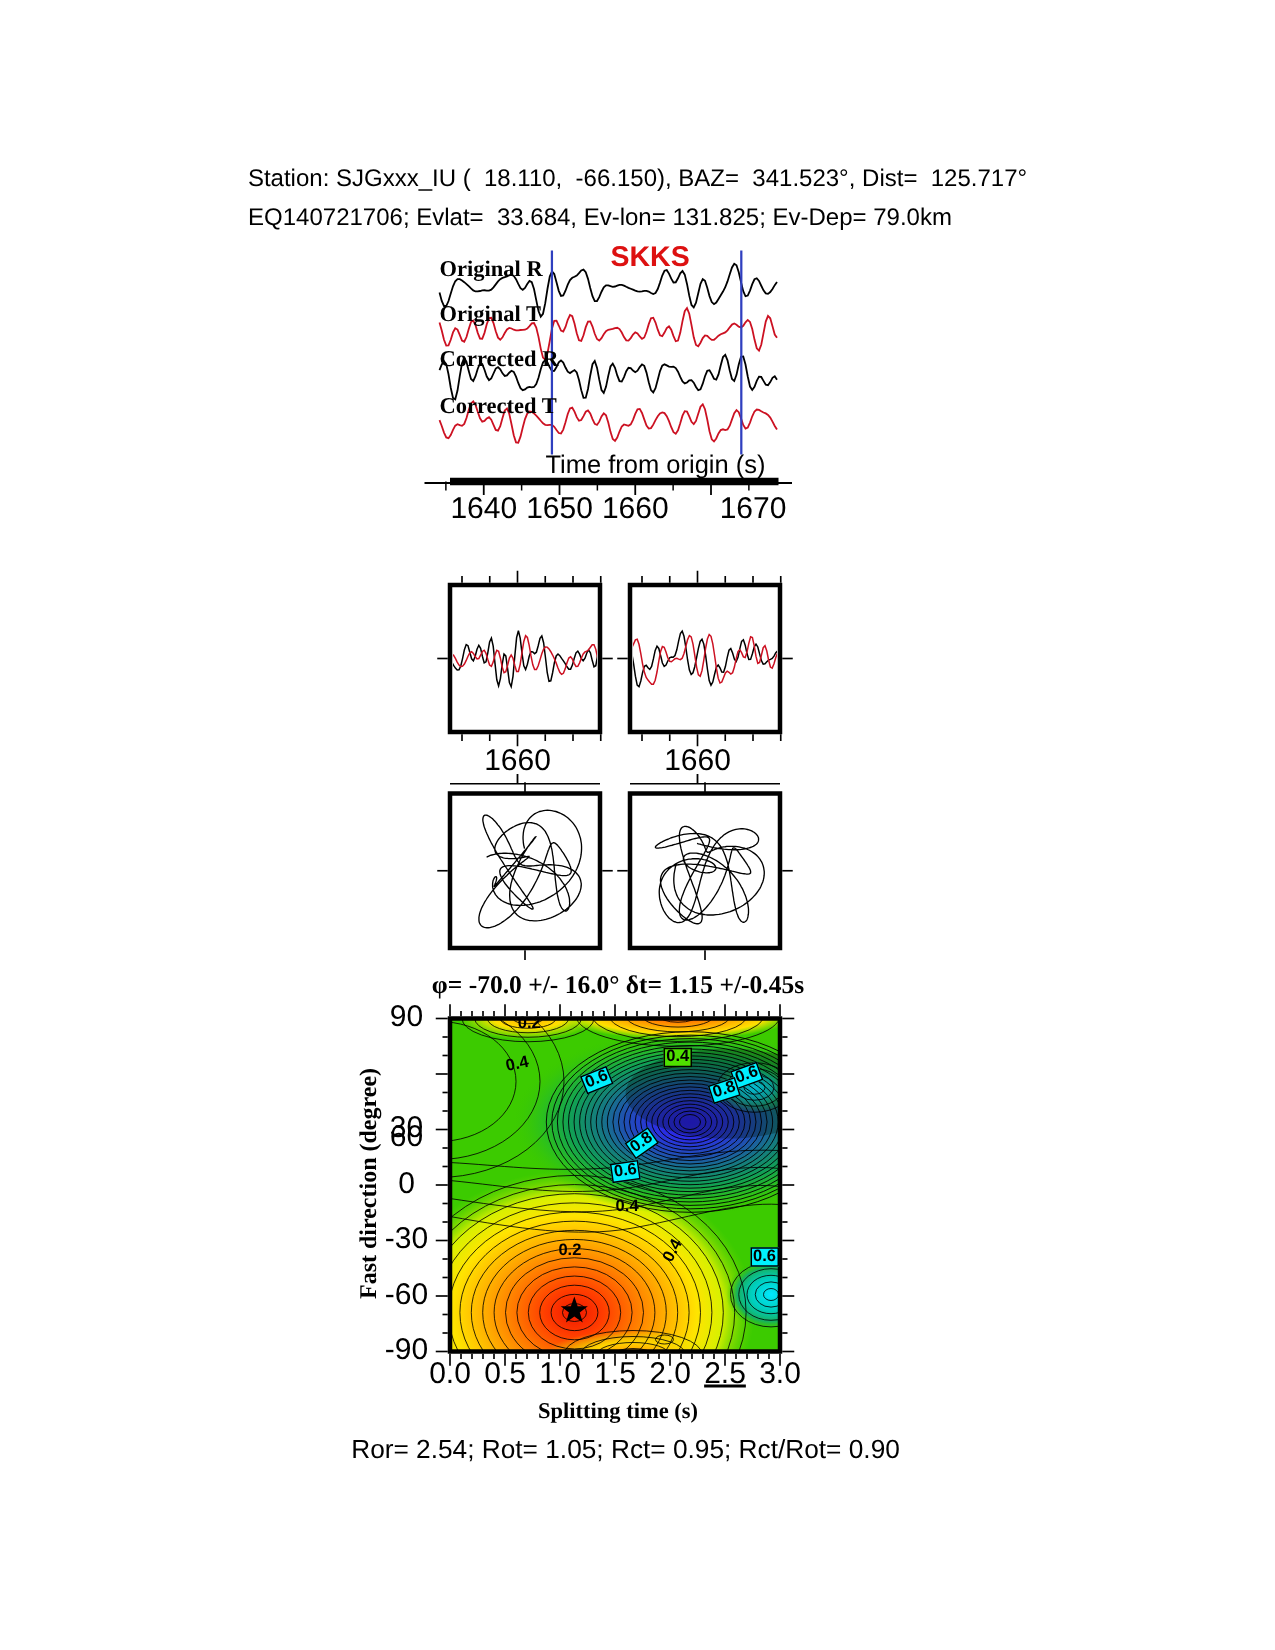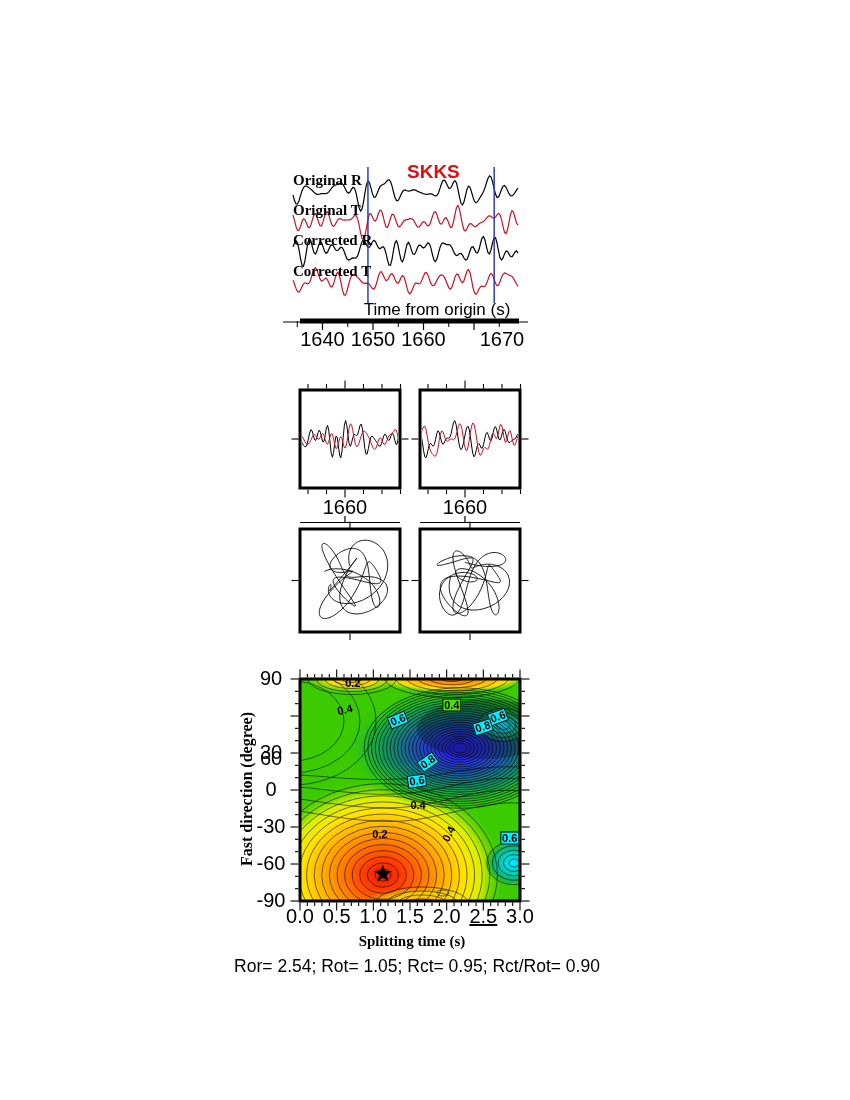--- a/index.html
+++ b/index.html
@@ -363,25 +363,28 @@
         <line x1="298.5" y1="876.3333333333334" x2="295" y2="876.3333333333334" stroke="#000" stroke-width="1.1"></line>
         <line x1="521.5" y1="876.3333333333334" x2="525" y2="876.3333333333334" stroke="#000" stroke-width="1.1"></line>
         <line x1="298.5" y1="888.6666666666667" x2="295" y2="888.6666666666667" stroke="#000" stroke-width="1.1"></line>
         <line x1="521.5" y1="888.6666666666667" x2="525" y2="888.6666666666667" stroke="#000" stroke-width="1.1"></line>
         <line x1="298.5" y1="901" x2="290.5" y2="901" stroke="#000" stroke-width="1.1"></line>
         <line x1="521.5" y1="901" x2="529.5" y2="901" stroke="#000" stroke-width="1.1"></line>
       </g>
       <path d="M382.9,864.4L385.1,870.8L391.9,870.9L386.5,875.0L388.5,881.6L382.9,877.7L377.3,881.6L379.3,875.0L373.8,870.9L380.6,870.8Z" fill="#000"></path>
     </svg>
 
+  <div class="t hdr cx" style="left:425px;top:112px">Station: SJGxxx_IU (  18.110,  -66.150), BAZ=  341.523°, Dist=  125.717°</div>
+  <div class="t hdr cx" style="left:400px;top:138px">EQ140721706; Evlat=  33.684, Ev-lon= 131.825; Ev-Dep= 79.0km</div>
 
   <div class="t phase" style="left:407px;top:162px">SKKS</div>
 
   <div class="t axtitle cx" style="left:437px;top:301px">Time from origin (s)</div>
 
+  <div class="t serifb ctitle cx" style="left:412px;top:648px">φ= -70.0 +/- 16.0° δt= 1.15 +/-0.45s</div>
   <div class="t serifb alabel" style="left:247px;top:789px;transform:translate(-50%,-50%) rotate(-90deg)">Fast direction (degree)</div>
   <div class="t serifb xlab cx" style="left:412px;top:934px">Splitting time (s)</div>
 
   <div class="t foot cx" style="left:417px;top:957px">Ror= 2.54; Rot= 1.05; Rct= 0.95; Rct/Rot= 0.90</div>
 <div class="t tracelab" style="left: 293px; top: 173px;">Original R</div>
     <div class="t tracelab" style="left: 293px; top: 203px;">Original T</div>
     <div class="t tracelab" style="left: 293px; top: 233px;">Corrected R</div>
     <div class="t tracelab" style="left: 293px; top: 264px;">Corrected T</div>
     <div class="t tick cx" style="left: 322.5px; top: 329px;">1640</div>
     <div class="t tick cx" style="left: 373px; top: 329px;">1650</div>

